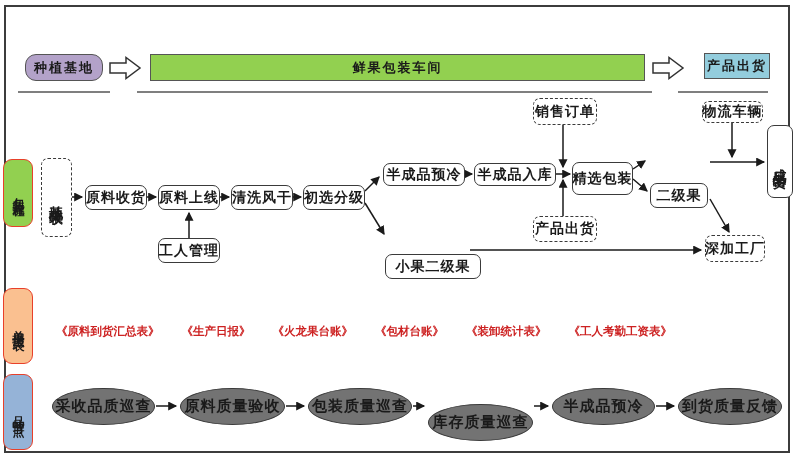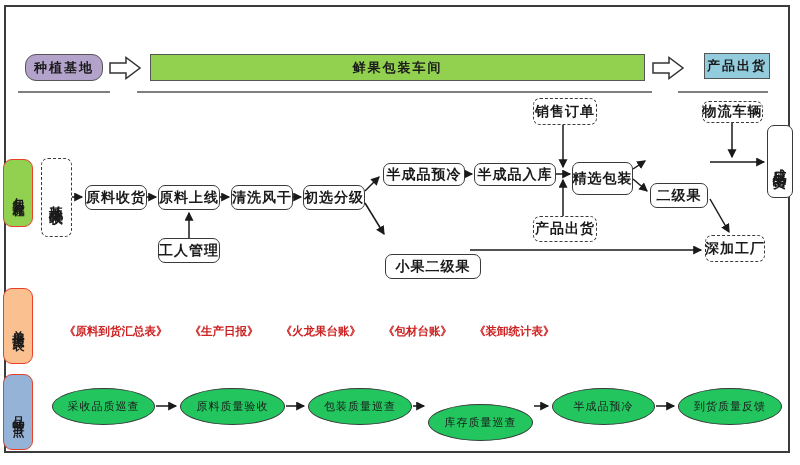--- a/index.html
+++ b/index.html
@@ -26,27 +26,27 @@
   .ship{background:var(--cyan);}
   .section{
     position:absolute;display:flex;align-items:center;justify-content:center;
     border:1.6px solid var(--section_border);border-radius:9px;
     font-size:12px;font-weight:bold;box-sizing:border-box;
   }
   .sec-flow{background:var(--green);}
   .sec-rep{background:var(--orange);}
   .sec-qc{background:var(--blue);}
   #reports{
-    position:absolute;left:64px;top:324px;display:flex;gap:22px;
+    position:absolute;left:56px;top:324px;display:flex;gap:22px;
     font-size:11.5px;font-weight:bold;color:var(--report_red);white-space:nowrap;
   }
   .ellipse{
     position:absolute;display:flex;align-items:center;justify-content:center;
-    background:#22c55e;border:1.4px solid #3a3a3a;border-radius:50%;
-    font-size:11px;font-weight:normal;letter-spacing:1px;white-space:nowrap;box-sizing:border-box;
+    background:#737373;border:1.4px solid #3a3a3a;border-radius:50%;
+    font-size:15px;font-weight:bold;letter-spacing:1px;white-space:nowrap;box-sizing:border-box;
   }
 </style>
 </head>
 <body>
 
 <div id="canvas">
   <div id="frame"></div>
 
   <svg class="layer" viewBox="0 0 800 465">
     <defs>
@@ -115,20 +115,21 @@
   <div class="node dashed" style="left:702px;top:101px;width:61px;height:22px;">物流车辆</div>
   <div class="node vert" style="left:767px;top:125px;width:26px;height:73px;letter-spacing:2px;">成品出货</div>
   <div class="node dashed" style="left:705px;top:235px;width:60px;height:27px;">深加工厂</div>
 
   <div id="reports">
     <span>《原料到货汇总表》</span>
     <span>《生产日报》</span>
     <span>《火龙果台账》</span>
     <span>《包材台账》</span>
     <span>《装卸统计表》</span>
+    <span>《工人考勤工资表》</span>
   </div>
 
   <div class="ellipse dashed" style="left:52px;top:388px;width:103px;height:37px;">采收品质巡查</div>
   <div class="ellipse" style="left:308px;top:388px;width:104px;height:37px;">包装质量巡查</div>
   <div class="ellipse" style="left:180px;top:388px;width:105px;height:37px;">原料质量验收</div>
   <div class="ellipse" style="left:428px;top:404px;width:105px;height:37px;">库存质量巡查</div>
   <div class="ellipse" style="left:552px;top:388px;width:103px;height:37px;">半成品预冷</div>
   <div class="ellipse dashed" style="left:678px;top:388px;width:104px;height:37px;">到货质量反馈</div>
 </div>
 

